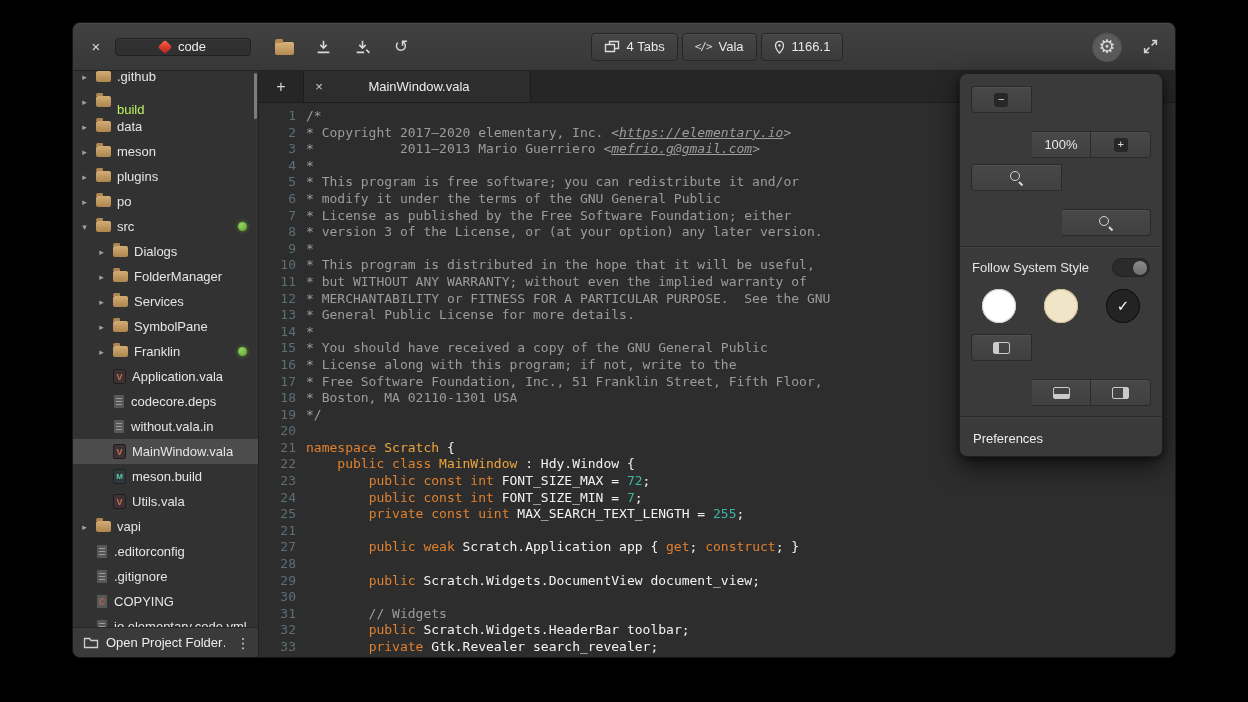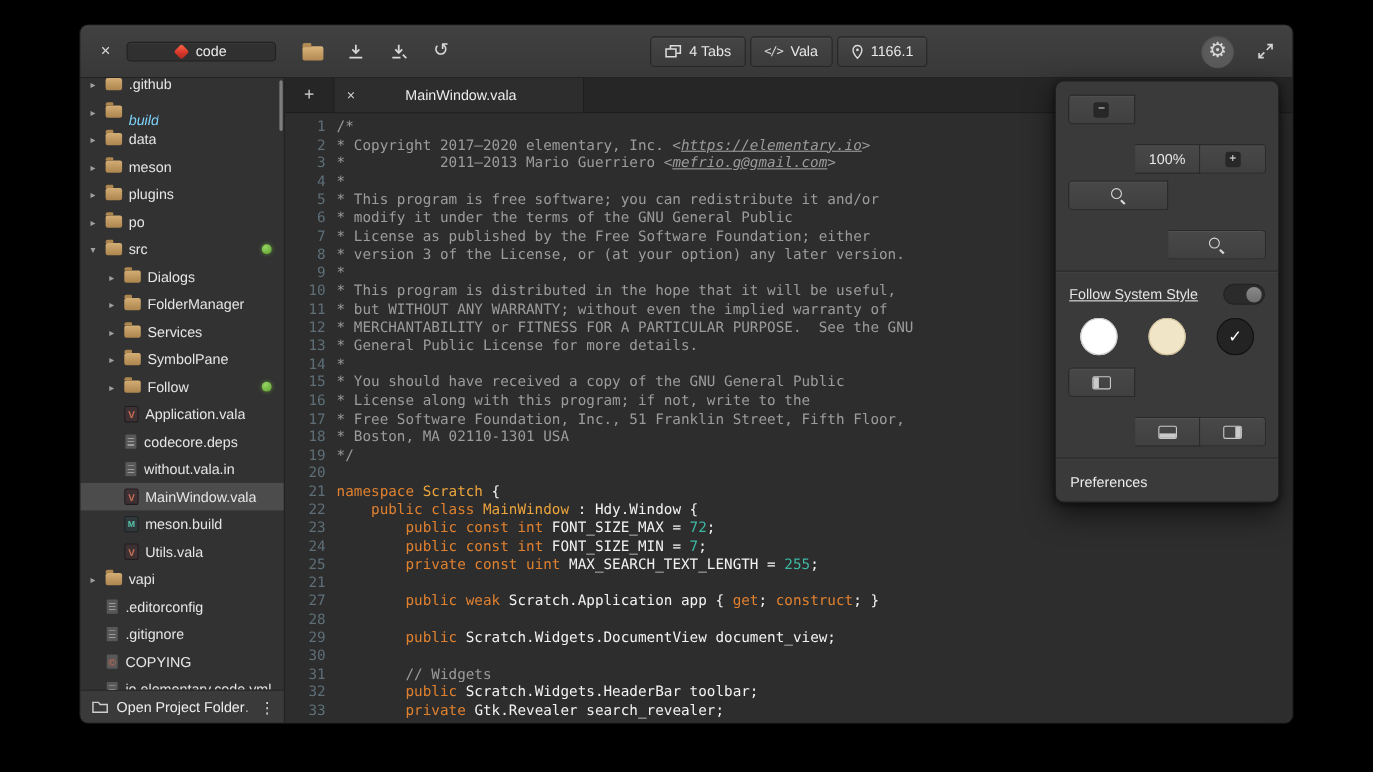--- a/index.html
+++ b/index.html
@@ -41,21 +41,21 @@
   .gear-btn .glyph { font-size:19px; }
 
   
   .content { flex:1; min-height:0; display:flex; }
   .sidebar { width:186px; flex:none; background:#323232; border-right:1px solid #222;
     display:flex; flex-direction:column; position:relative; overflow:hidden; }
   .tree { flex:1; overflow:hidden; }
   .tree-row { height:25px; display:flex; align-items:center; gap:6px; font-size:13px; color:#e5e5e5; padding-right:4px; }
   .tree-row:first-child { margin-top:-7px; }
   .tree-row.selected { background:#4c4c4c; }
-  .tree-row.italic .tree-label { font-style:italic; color:#7dd3fc;margin-top:16px; }
+  .tree-row.italic .tree-label { color:#bef264;margin-top:16px; }
   .expander { width:11px; flex:none; text-align:center; font-size:9px; color:#a0a0a0; }
   .tree-label { white-space:nowrap; overflow:hidden; text-overflow:ellipsis; }
   .fi { flex:none; display:flex; align-items:center; justify-content:center; }
   .fi-folder { width:15px; height:11px; border-radius:2px; position:relative;
     background:linear-gradient(#d2ad74,#ad854e); }
   .fi-folder::before { content:""; position:absolute; top:-3px; left:0; width:7px; height:3px;
     background:#ad854e; border-radius:2px 1px 0 0; }
   .fi-vala { width:13px; height:15px; border-radius:2px; background:#3d3134; border:1px solid #221c1e;
     color:#c76f53; font-size:9px; font-weight:bold; }
   .fi-text { width:12px; height:15px; border-radius:2px; background:#585858; border:1px solid #333; position:relative; }
@@ -113,21 +113,21 @@
   .linked .lbtn:last-child { border-radius:0 4px 4px 0; }
   .sqicon { width:14px; height:14px; background:#272727; border-radius:3px; display:flex;
     align-items:center; justify-content:center; color:#e0e0e0; font-size:11px; line-height:1; }
   .mag { position:relative; width:15px; height:15px; }
   .mag::before { content:""; position:absolute; left:1px; top:1px; width:8px; height:8px;
     border:1.6px solid #d8d8d8; border-radius:50%; }
   .mag::after { content:""; position:absolute; left:10.5px; top:10.5px; width:5px; height:2px;
     background:#d8d8d8; transform:rotate(45deg); transform-origin:0 50%; }
   .pop-sep { height:1px; background:#2a2a2a; margin:7px 0; box-shadow:0 1px 0 rgba(255,255,255,.04); }
   .follow-row { display:flex; align-items:center; gap:8px; padding:4px 12px 6px; }
-  .follow-row > span:first-child { flex:1;text-decoration:underline; }
+  .follow-row > span:first-child { flex:1; }
   .toggle { position:relative; width:38px; height:19px; flex:none; border-radius:10px;
     background:#2b2b2b; border:1px solid #222; }
   .toggle .knob { position:absolute; right:2px; top:1.5px; width:14px; height:14px; border-radius:50%;
     background:linear-gradient(#8a8a8a,#6e6e6e); }
   .circles { display:flex; justify-content:space-between; padding:6px 22px 8px; }
   .style-circle { width:34px; height:34px; border-radius:50%; display:flex; align-items:center; justify-content:center; }
   .style-circle.light { background:#fff; box-shadow:inset 0 0 0 1px #c9c9c9; }
   .style-circle.sepia { background:#f1e5c8; box-shadow:inset 0 0 0 1px #cdbd97; }
   .style-circle.dark { background:#232323; box-shadow:inset 0 0 0 1px #111; color:#fff; font-size:15px;
     font-family:"DejaVu Sans",sans-serif; }
@@ -265,21 +265,21 @@
               <span class="tree-label">Services</span>
             </div>
             <div class="tree-row" style="padding-left: 23px;">
               <span class="expander">▸</span>
               <span class="fi fi-folder"></span>
               <span class="tree-label">SymbolPane</span>
             </div>
             <div class="tree-row" style="padding-left: 23px;">
               <span class="expander">▸</span>
               <span class="fi fi-folder"></span>
-              <span class="tree-label">Follow</span>
+              <span class="tree-label">Franklin</span>
               <span class="dot"></span>
             </div>
             <div class="tree-row" style="padding-left: 23px;">
               <span class="expander"></span>
               <span class="fi fi-vala">V</span>
               <span class="tree-label">Application.vala</span>
             </div>
             <div class="tree-row" style="padding-left: 23px;">
               <span class="expander"></span>
               <span class="fi fi-text"></span>

